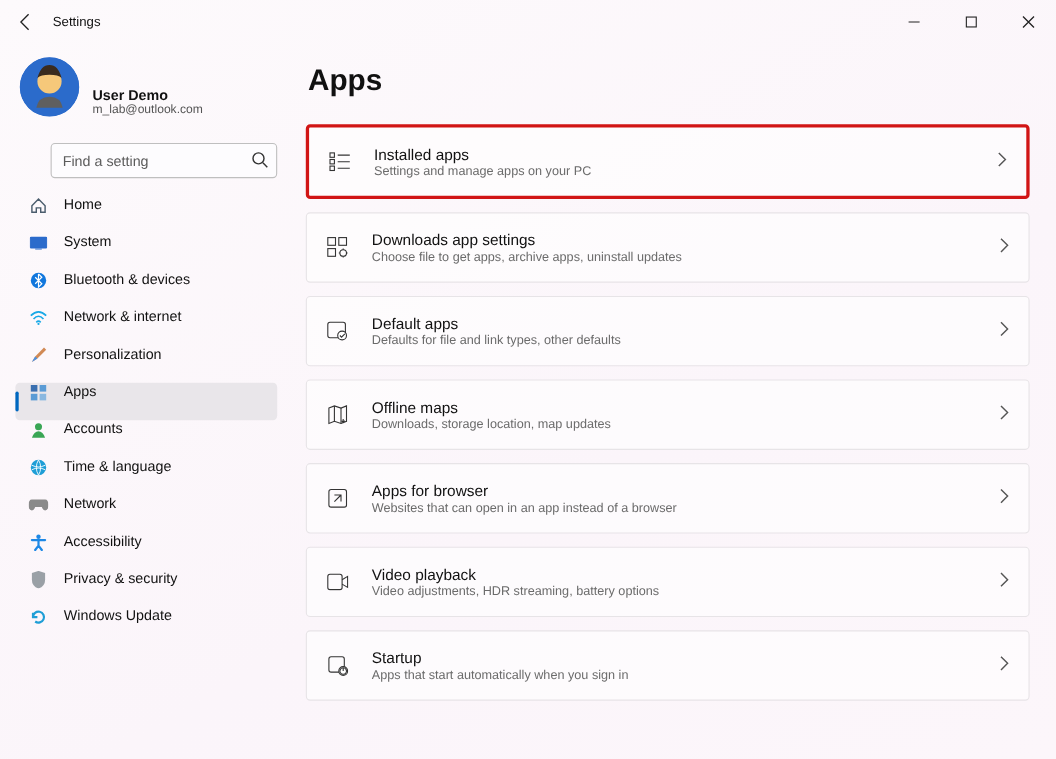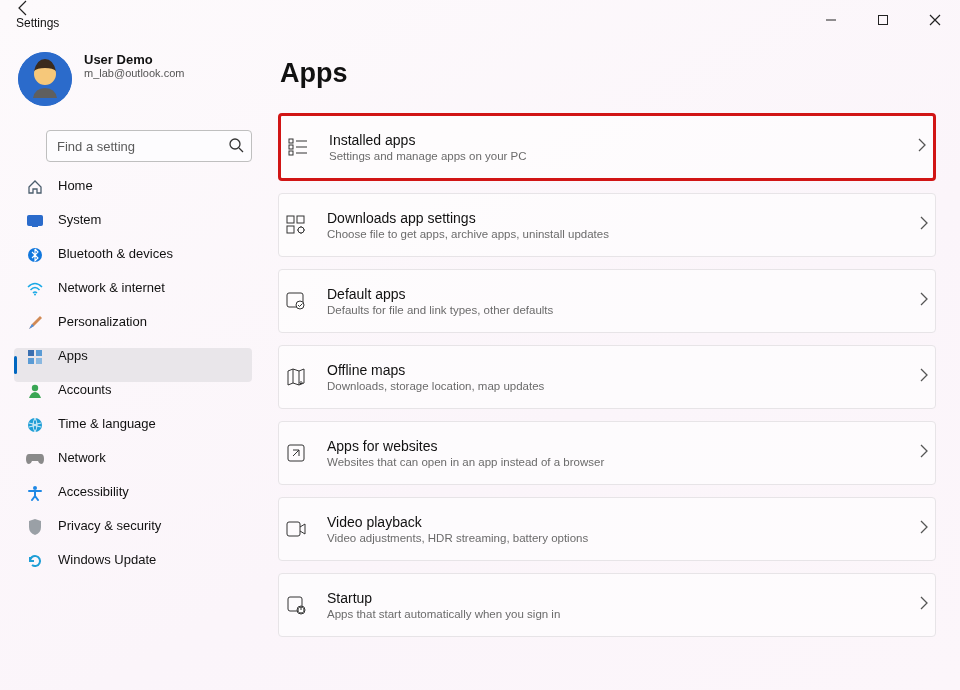--- a/index.html
+++ b/index.html
@@ -1,52 +1,52 @@
 <!DOCTYPE html>
 <html><head>
 <meta charset="utf-8">
 <style>
   * { box-sizing: border-box; margin: 0; padding: 0; font-family: "Segoe UI", -apple-system, sans-serif; }
   body { width: 960px; height: 690px; background: linear-gradient(150deg, #fdfafc 0%, #fbf5fa 60%, #fcf6fa 100%); overflow: hidden; position: relative; }
 
   
-  .titlebar { display: flex; height: 40px; padding: 0 16px; flex-direction: column; }
+  .titlebar { display: flex; align-items: center; height: 40px; padding: 0 16px; }
   .titlebar .back { width: 16px; height: 16px; margin-right: 16px; cursor: pointer; }
   .titlebar .appname { font-size: 12px; color: #111; }
   .windowctl { position: absolute; right: 8px; top: 6px; display: flex; gap: 18px; }
   .windowctl .wc { width: 34px; height: 28px; display: flex; align-items: center; justify-content: center; cursor: pointer; }
 
   
   .shell { display: flex; height: 650px; }
   .side { width: 262px; padding: 8px 10px 8px 14px; }
   .main { flex: 1; padding: 12px 24px 24px 16px; }
 
   
-  .user { display: flex; align-items: flex-start; gap: 12px; margin-bottom: 20px; padding: 4px 0 4px 4px; }
+  .user { display: flex; align-items: flex-end; gap: 12px; margin-bottom: 20px; padding: 4px 0 4px 4px; }
   .avatar { width: 54px; height: 54px; border-radius: 50%; background: #2b6bcb; display: flex; align-items: center; justify-content: center; overflow: hidden; }
   .username { font-size: 13px; font-weight: 600; color: #111; }
   .email { font-size: 11px; color: #555; }
 
   
   .search { position: relative; margin-bottom: 16px; padding-left: 32px; }
   .search input { width: 100%; height: 32px; border: 1px solid #bfbfbf; border-radius: 4px; padding: 0 34px 0 10px; font-size: 13px; background: #fdfcfe; outline: none; }
   .search input::placeholder { color: #5b5b5b; }
   .search .sicon { position: absolute; right: 8px; top: 7px; }
 
   
   .nav { display: flex; flex-direction: column; }
   .nav-item { display: flex; gap: 14px; height: 34px; padding: 0 10px 0 12px; border-radius: 4px; font-size: 13px; color: #111; cursor: pointer; position: relative; }
   .nav-item.active { background: #e9e6ea; }
   .nav-item.active::before { content: ""; position: absolute; left: 0; top: 8px; bottom: 8px; width: 3px; background: #0067c0; border-radius: 2px; }
   .nav-ico { width: 18px; height: 18px; display: flex; align-items: center; justify-content: center; }
 
   
   .page-title { font-size: 27px; font-weight: 600; color: #111; margin: 6px 0 24px 2px; }
   .cards { display: flex; flex-direction: column; gap: 4px; }
-  .card { display: flex; align-items: center; gap: 20px; padding: 16px 6px; background: rgba(255,255,255,0.6); border: 1px solid #e7e4e7; border-radius: 4px; cursor: pointer; margin-bottom: 8px; justify-content: flex-end; }
+  .card { display: flex; align-items: center; gap: 20px; padding: 16px 17px; background: rgba(255,255,255,0.6); border: 1px solid #e7e4e7; border-radius: 4px; cursor: pointer; margin-bottom: 8px; justify-content: flex-end; }
   .card.highlight { border: 3px solid #d11515; }
   .card .cico { width: 22px; height: 22px; display: flex; align-items: center; justify-content: center; color: #333; }
   .card .ctexts { flex: 1; }
   .card .ctitle { font-size: 14px; color: #111; margin-bottom: 2px; }
   .card .csub { font-size: 11.5px; color: #6b6b6b; }
   .card .chev { color: #4a4a4a; }
 </style>
 </head>
 <body>
 
@@ -293,21 +293,21 @@
       </div>
 
       <div class="card">
         <span class="cico">
             <svg width="20" height="20" viewBox="0 0 20 20">
               <rect x="2" y="2" width="16" height="16" rx="2" stroke="#333" fill="none"></rect>
               <path d="M7 13 L13 7 M7 7 h6 v6" stroke="#333" fill="none"></path>
             </svg>
           </span>
         <div class="ctexts">
-          <div class="ctitle">Apps for websites</div>
+          <div class="ctitle">Apps for browser</div>
           <div class="csub">Websites that can open in an app instead of a browser</div>
         </div>
         <span class="chev"><svg width="10" height="14">
               <path d="M2 1 L8 7 L2 13" stroke="#555" stroke-width="1.3" fill="none"></path>
             </svg></span>
       </div>
 
       <div class="card">
         <span class="cico">
             <svg width="20" height="16" viewBox="0 0 20 16">

